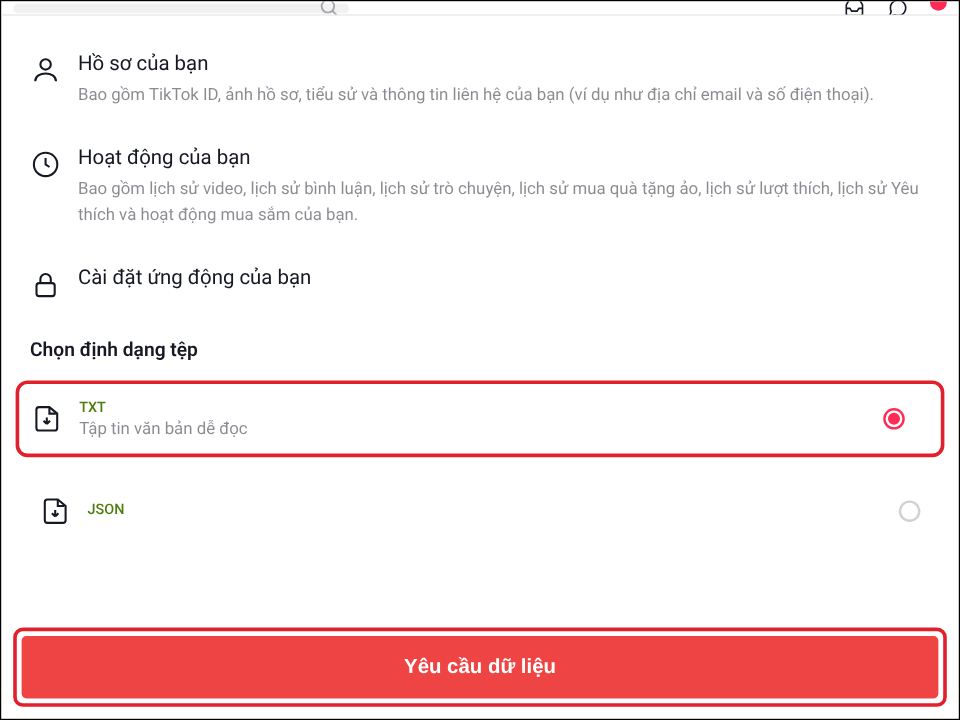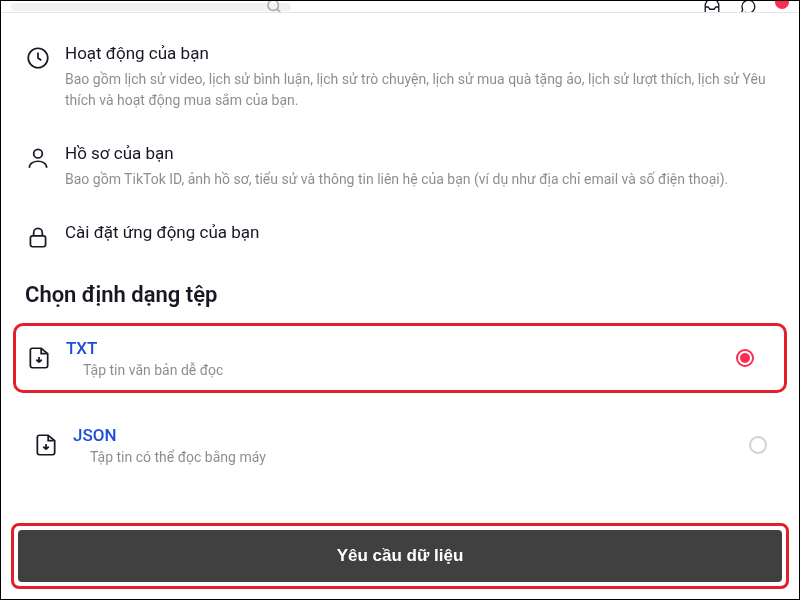--- a/index.html
+++ b/index.html
@@ -75,21 +75,21 @@
       font-weight: 400;
       color: #161823;
       margin-bottom: 6px;
     }
     .info-desc {
       font-size: 14px;
       color: rgba(22,24,35,0.5);
       line-height: 1.5;
     }
     .section-header {
-      font-size: 22px;
+      font-size: 16px;
       font-weight: 600;
       color: #161823;
       margin: 0 0 16px 0;
       padding: 0 24px;
     }
     .format-option {
       display: flex;
       align-items: center;
       padding: 14px 32px;
       gap: 14px;
@@ -105,29 +105,28 @@
     .format-icon {
       flex-shrink: 0;
       width: 26px;
       height: 26px;
       color: #161823;
     }
     .format-text {
       flex: 1;
     }
     .format-title {
-      font-size: 17px;
+      font-size: 12px;
       font-weight: 500;
-      color: #1d4ed8;
+      color: #4d7c0f;
       margin-bottom: 4px;
     }
     .format-desc {
       font-size: 14px;
       color: rgba(22,24,35,0.5);
-      margin-left: 17px;
     }
     .radio {
       width: 18px;
       height: 18px;
       border-radius: 50%;
       border: 2px solid rgba(22,24,35,0.2);
       flex-shrink: 0;
     }
     .radio.selected {
       border: 2px solid #fe2c55;
@@ -152,21 +151,21 @@
       position: absolute;
       bottom: 10px;
       left: 10px;
       right: 10px;
       border: 3px solid #e2202c;
       border-radius: 8px;
       padding: 4px;
     }
     .request-btn {
       width: 100%;
-      background: #404040;
+      background: #ef4444;
       color: #fff;
       border: none;
       font-size: 17px;
       font-weight: 600;
       padding: 16px;
       border-radius: 4px;
       cursor: pointer;
       text-align: center;
     }
   </style>
@@ -198,40 +197,40 @@
     </span>
     <div class="avatar-stub"></div>
   </div>
 </div>
 
 <div class="content">
 
   <div class="info-item">
     <span class="info-icon">
       <svg viewBox="0 0 24 24" fill="none" stroke="currentColor" stroke-width="1.6">
+          <circle cx="12" cy="8" r="4"></circle>
+          <path d="M4 21c0-4 4-6 8-6s8 2 8 6"></path>
+        </svg>
+    </span>
+    <div class="info-text">
+      <div class="info-title">Hồ sơ của bạn</div>
+      <div class="info-desc">Bao gồm TikTok ID, ảnh hồ sơ, tiểu sử và thông tin liên hệ của bạn (ví dụ như địa chỉ email và số điện thoại).</div>
+    </div>
+  </div>
+
+  <div class="info-item">
+    <span class="info-icon">
+      <svg viewBox="0 0 24 24" fill="none" stroke="currentColor" stroke-width="1.6">
           <circle cx="12" cy="12" r="9"></circle>
           <path d="M12 7v5l3 2"></path>
         </svg>
     </span>
     <div class="info-text">
       <div class="info-title">Hoạt động của bạn</div>
       <div class="info-desc">Bao gồm lịch sử video, lịch sử bình luận, lịch sử trò chuyện, lịch sử mua quà tặng ảo, lịch sử lượt thích, lịch sử Yêu thích và hoạt động mua sắm của bạn.</div>
-    </div>
-  </div>
-
-  <div class="info-item">
-    <span class="info-icon">
-      <svg viewBox="0 0 24 24" fill="none" stroke="currentColor" stroke-width="1.6">
-          <circle cx="12" cy="8" r="4"></circle>
-          <path d="M4 21c0-4 4-6 8-6s8 2 8 6"></path>
-        </svg>
-    </span>
-    <div class="info-text">
-      <div class="info-title">Hồ sơ của bạn</div>
-      <div class="info-desc">Bao gồm TikTok ID, ảnh hồ sơ, tiểu sử và thông tin liên hệ của bạn (ví dụ như địa chỉ email và số điện thoại).</div>
     </div>
   </div>
 
   <div class="info-item">
     <span class="info-icon">
       <svg viewBox="0 0 24 24" fill="none" stroke="currentColor" stroke-width="1.6">
           <rect x="5" y="11" width="14" height="10" rx="2"></rect>
           <path d="M8 11V8a4 4 0 018 0v3"></path>
         </svg>
     </span>
@@ -262,20 +261,19 @@
 <div class="format-option">
   <span class="format-icon">
     <svg viewBox="0 0 24 24" fill="none" stroke="currentColor" stroke-width="1.6">
         <path d="M20 8v11a2 2 0 01-2 2H6a2 2 0 01-2-2V5a2 2 0 012-2h8l6 5z"></path>
         <path d="M14 3v5h5"></path>
         <path d="M12 11v5m0 0l-2.5-2.5M12 16l2.5-2.5"></path>
       </svg>
   </span>
   <div class="format-text">
     <div class="format-title">JSON</div>
-    <div class="format-desc">Tập tin có thể đọc bằng máy</div>
   </div>
   <div class="radio"></div>
 </div>
 
 <div class="request-wrap">
   <button class="request-btn">Yêu cầu dữ liệu</button>
 </div>
 
 </body></html>

